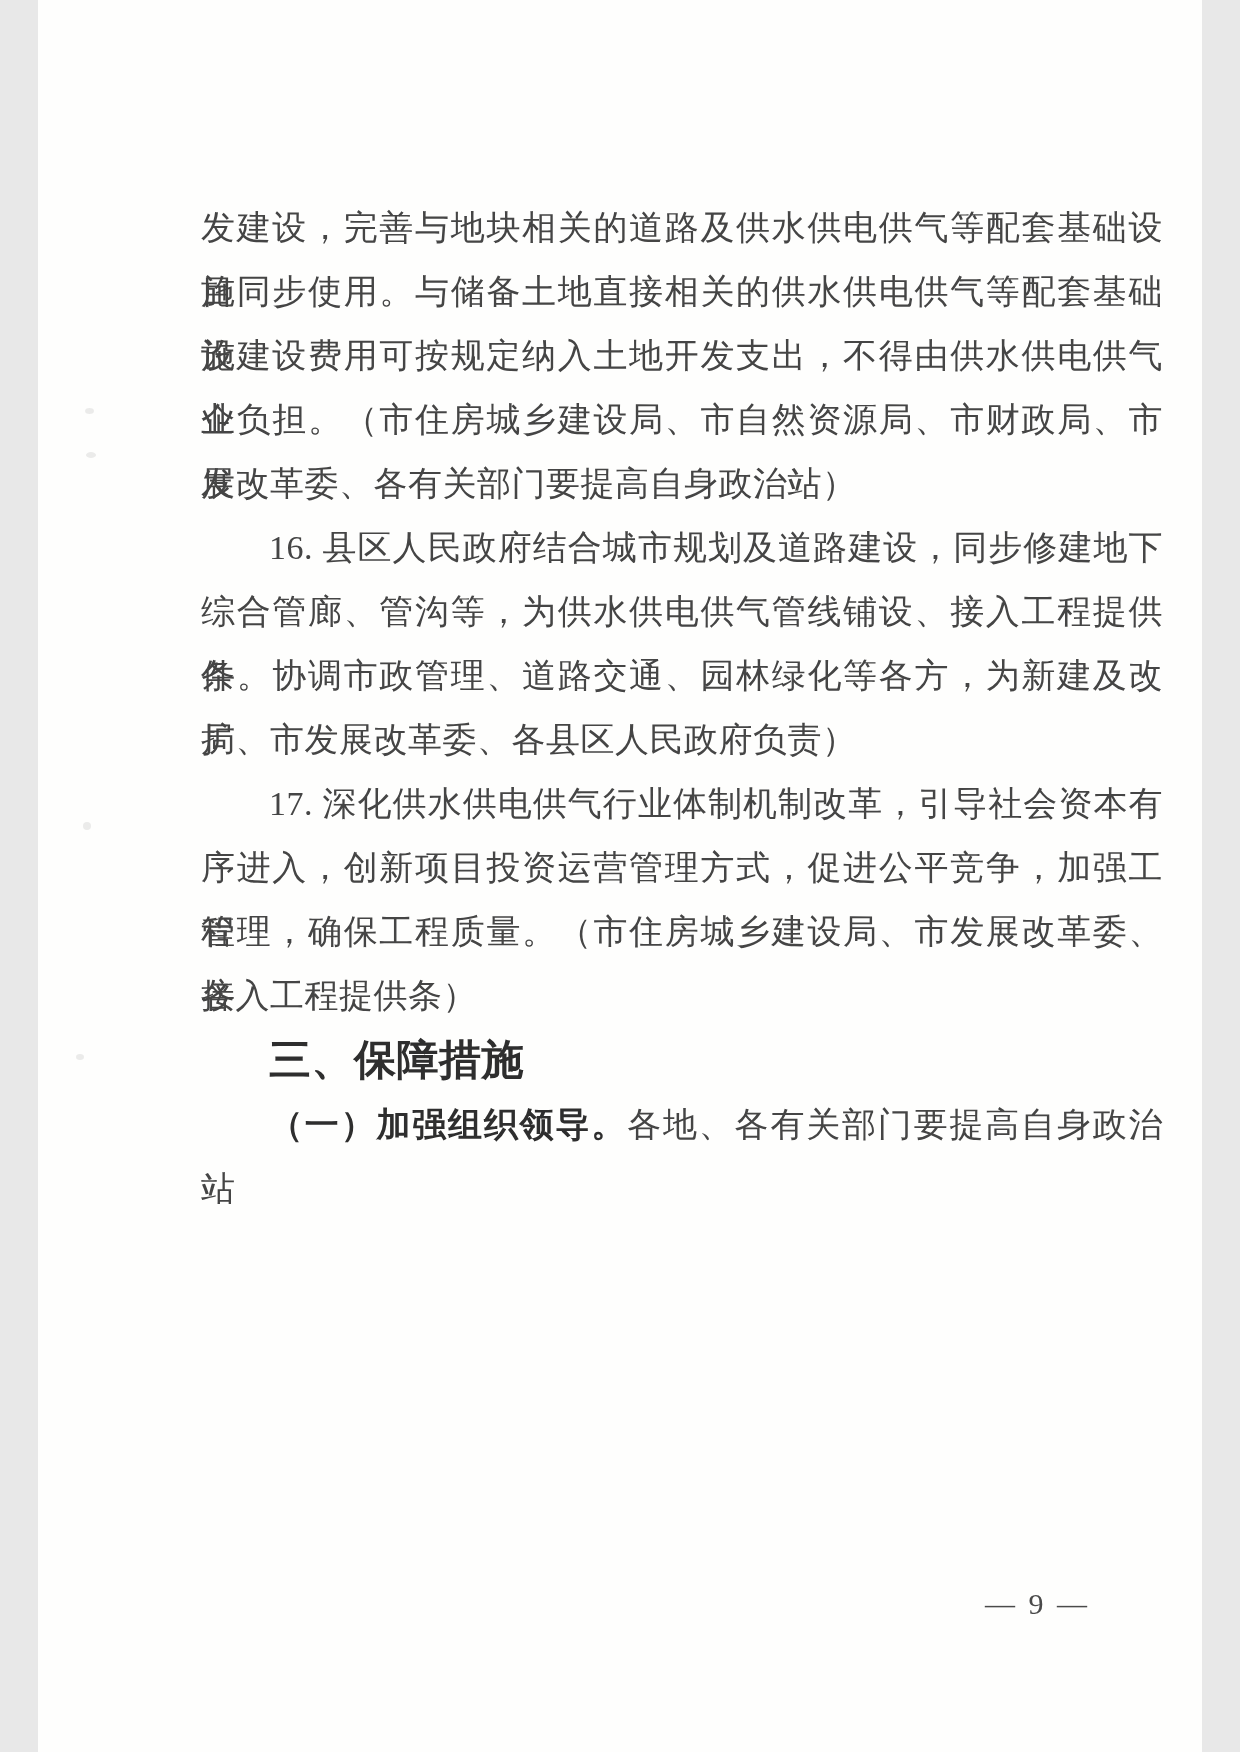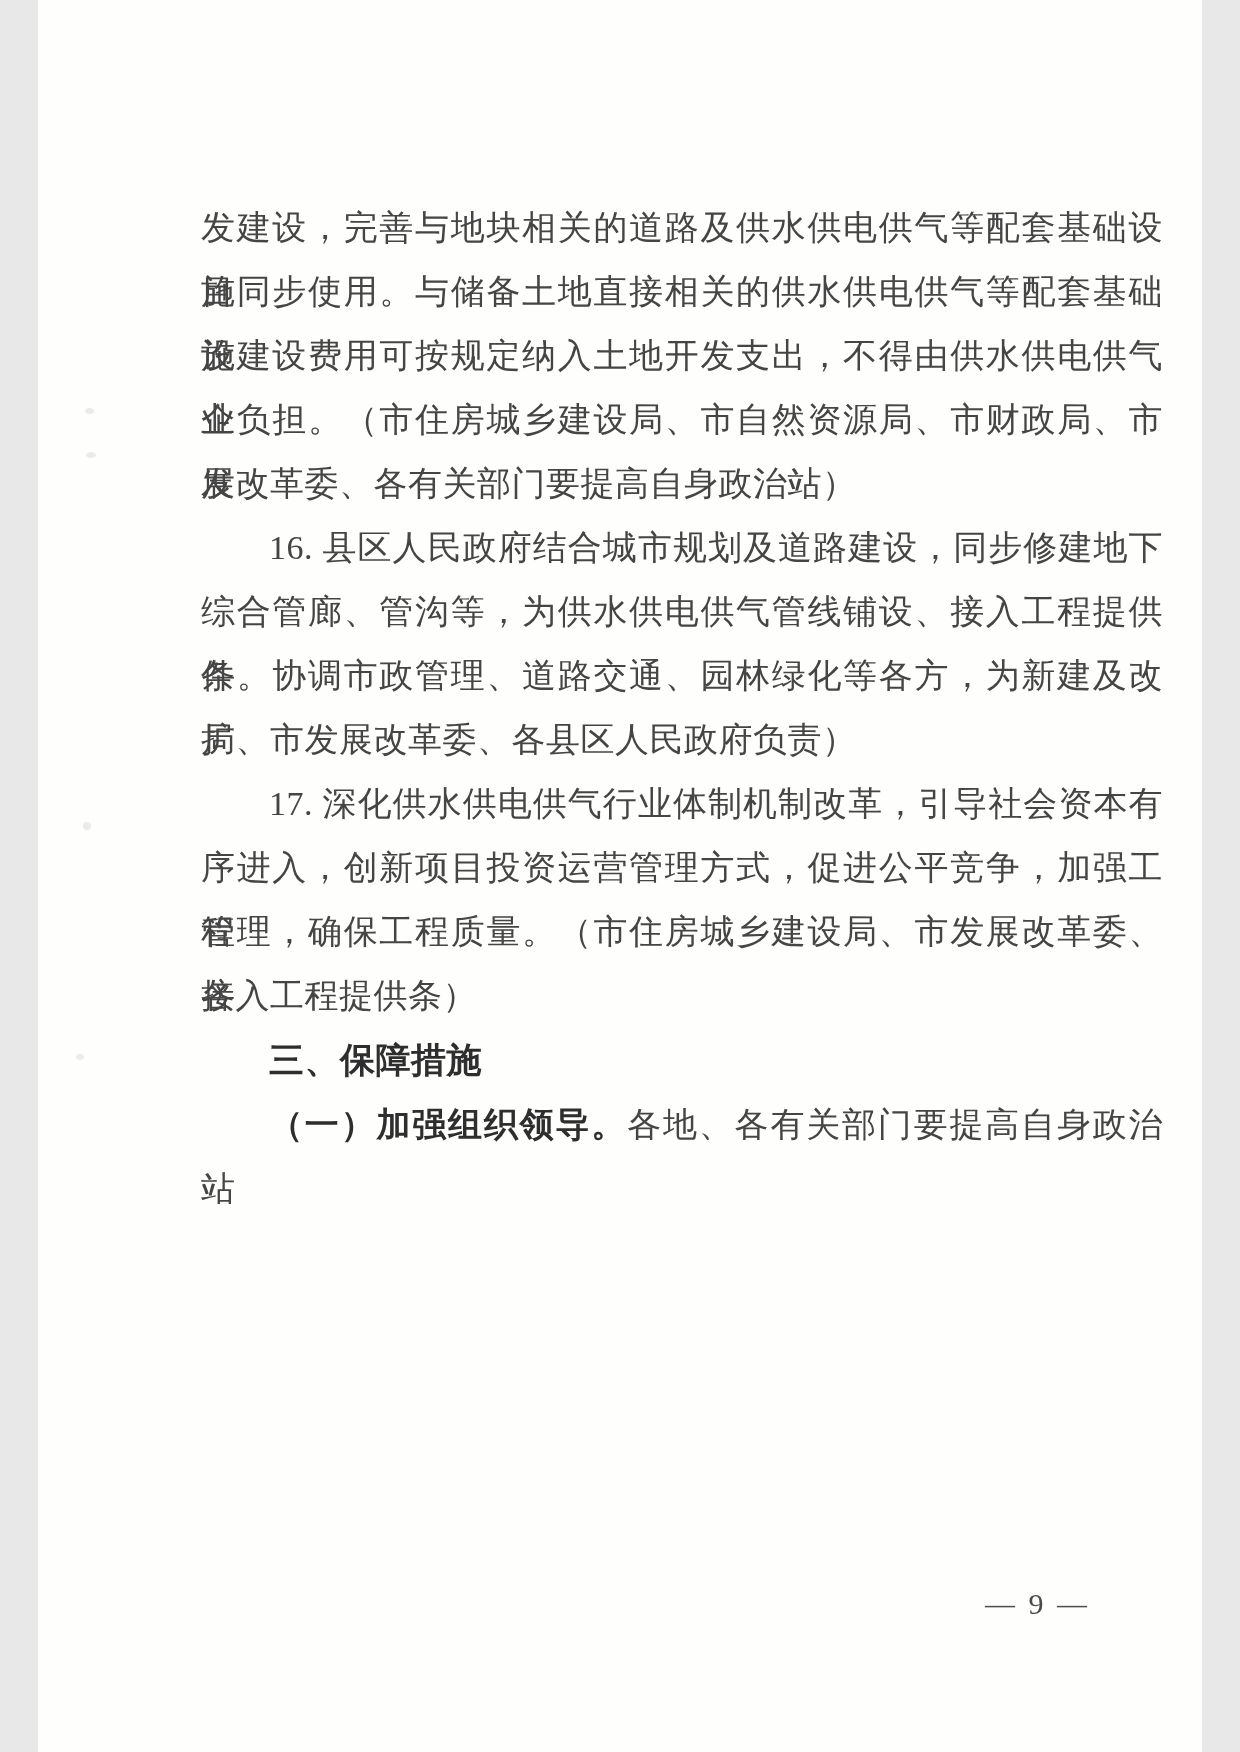--- a/index.html
+++ b/index.html
@@ -36,21 +36,21 @@
   }
   .line.indent {
     text-indent: 2em;
   }
   .b {
     font-family: "Liberation Sans", "DejaVu Sans", sans-serif;
     font-weight: bold;
     color: var(--ink-bold, #2e2e2e);
   }
   .line.heading .b {
-    font-size: 35px;
+    font-size: 42px;
   }
   .page-number {
     position: absolute;
     top: 1586px;
     left: 938px;
     width: 120px;
     color: #4a4a4a;
     font-size: 30px;
     line-height: 36px;
     text-align: center;

